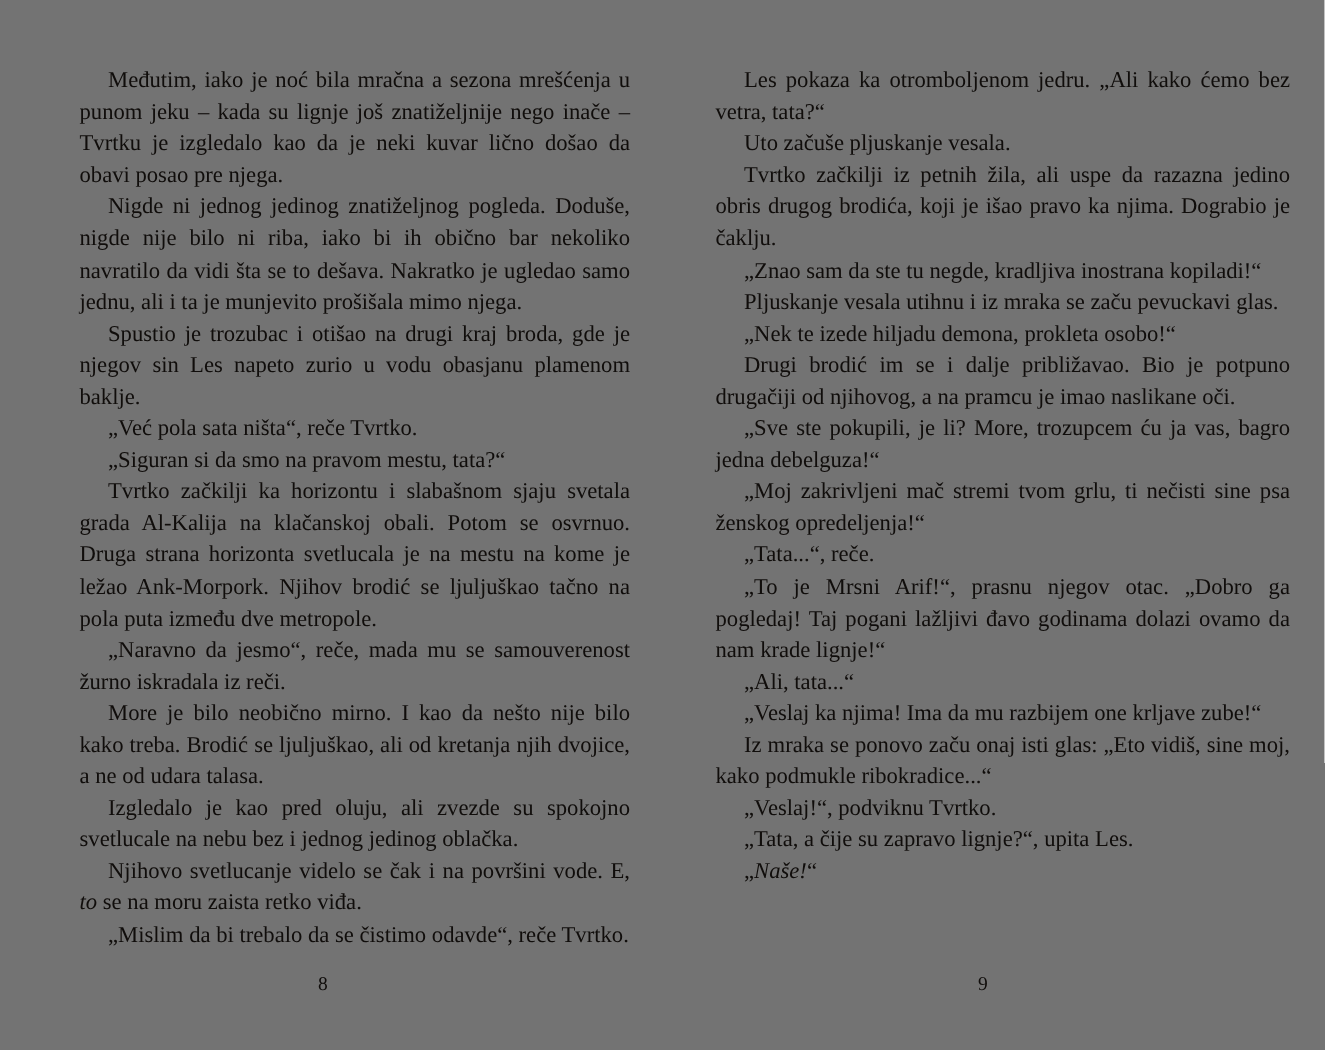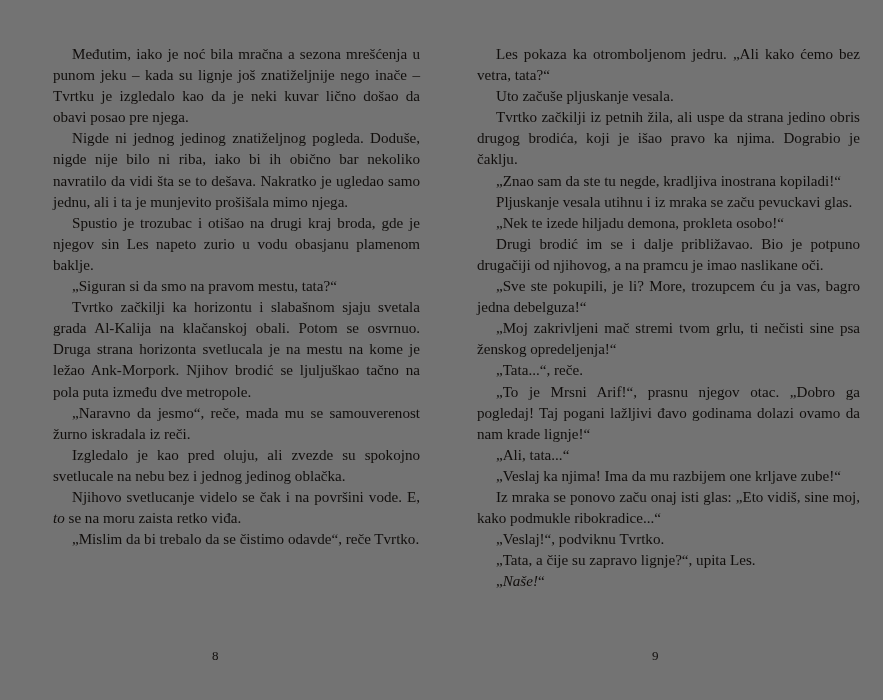--- a/index.html
+++ b/index.html
@@ -85,34 +85,36 @@
 
 <div class="page-spread">
 
   <div class="columns">
 
     <div class="page-col left">
       <div class="text-body">
         <p>Međutim, iako je noć bila mračna a sezona mrešćenja u punom jeku – kada su lignje još znatiželjnije nego inače – Tvrtku je izgledalo kao da je neki kuvar lično došao da obavi posao pre njega.</p>
         <p>Nigde ni jednog jedinog znatiželjnog pogleda. Doduše, nigde nije bilo ni riba, iako bi ih obično bar nekoliko navratilo da vidi šta se to dešava. Nakratko je ugledao samo jednu, ali i ta je munjevito prošišala mimo njega.</p>
         <p>Spustio je trozubac i otišao na drugi kraj broda, gde je njegov sin Les napeto zurio u vodu obasjanu plamenom baklje.</p>
+        <p>„Već pola sata ništa“, reče Tvrtko.</p>
         <p>„Siguran si da smo na pravom mestu, tata?“</p>
         <p>Tvrtko začkilji ka horizontu i slabašnom sjaju svetala grada Al-Kalija na klačanskoj obali. Potom se osvrnuo. Druga strana horizonta svetlucala je na mestu na kome je ležao Ank-Morpork. Njihov brodić se ljuljuškao tačno na pola puta između dve metropole.</p>
         <p>„Naravno da jesmo“, reče, mada mu se samouverenost žurno iskradala iz reči.</p>
+        <p>More je bilo neobično mirno. I kao da nešto nije bilo kako treba. Brodić se ljuljuškao, ali od kretanja njih dvojice, a ne od udara talasa.</p>
         <p>Izgledalo je kao pred oluju, ali zvezde su spokojno svetlucale na nebu bez i jednog jedinog oblačka.</p>
         <p>Njihovo svetlucanje videlo se čak i na površini vode. E, <em>to</em> se na moru zaista retko viđa.</p>
         <p>„Mislim da bi trebalo da se čistimo odavde“, reče Tvrtko.</p>
       </div>
     </div>
 
     <div class="page-col right">
       <div class="text-body">
         <p>Les pokaza ka otromboljenom jedru. „Ali kako ćemo bez vetra, tata?“</p>
         <p>Uto začuše pljuskanje vesala.</p>
-        <p>Tvrtko začkilji iz petnih žila, ali uspe da strana jedino obris drugog brodića, koji je išao pravo ka njima. Dograbio je čaklju.</p>
+        <p>Tvrtko začkilji iz petnih žila, ali uspe da razazna jedino obris drugog brodića, koji je išao pravo ka njima. Dograbio je čaklju.</p>
         <p>„Znao sam da ste tu negde, kradljiva inostrana kopiladi!“</p>
         <p>Pljuskanje vesala utihnu i iz mraka se začu pevuckavi glas.</p>
         <p>„Nek te izede hiljadu demona, prokleta osobo!“</p>
         <p>Drugi brodić im se i dalje približavao. Bio je potpuno drugačiji od njihovog, a na pramcu je imao naslikane oči.</p>
         <p>„Sve ste pokupili, je li? More, trozupcem ću ja vas, bagro jedna debelguza!“</p>
         <p>„Moj zakrivljeni mač stremi tvom grlu, ti nečisti sine psa ženskog opredeljenja!“</p>
         <p>„Tata...“, reče.</p>
         <p>„To je Mrsni Arif!“, prasnu njegov otac. „Dobro ga pogledaj! Taj pogani lažljivi đavo godinama dolazi ovamo da nam krade lignje!“</p>
         <p>„Ali, tata...“</p>
         <p>„Veslaj ka njima! Ima da mu razbijem one krljave zube!“</p>

